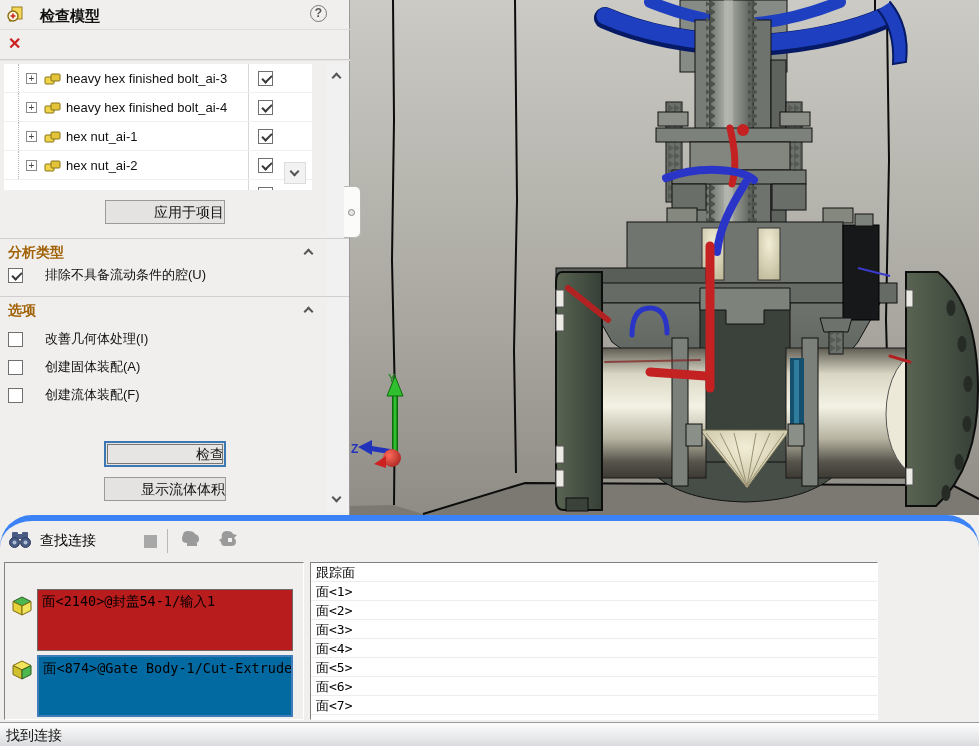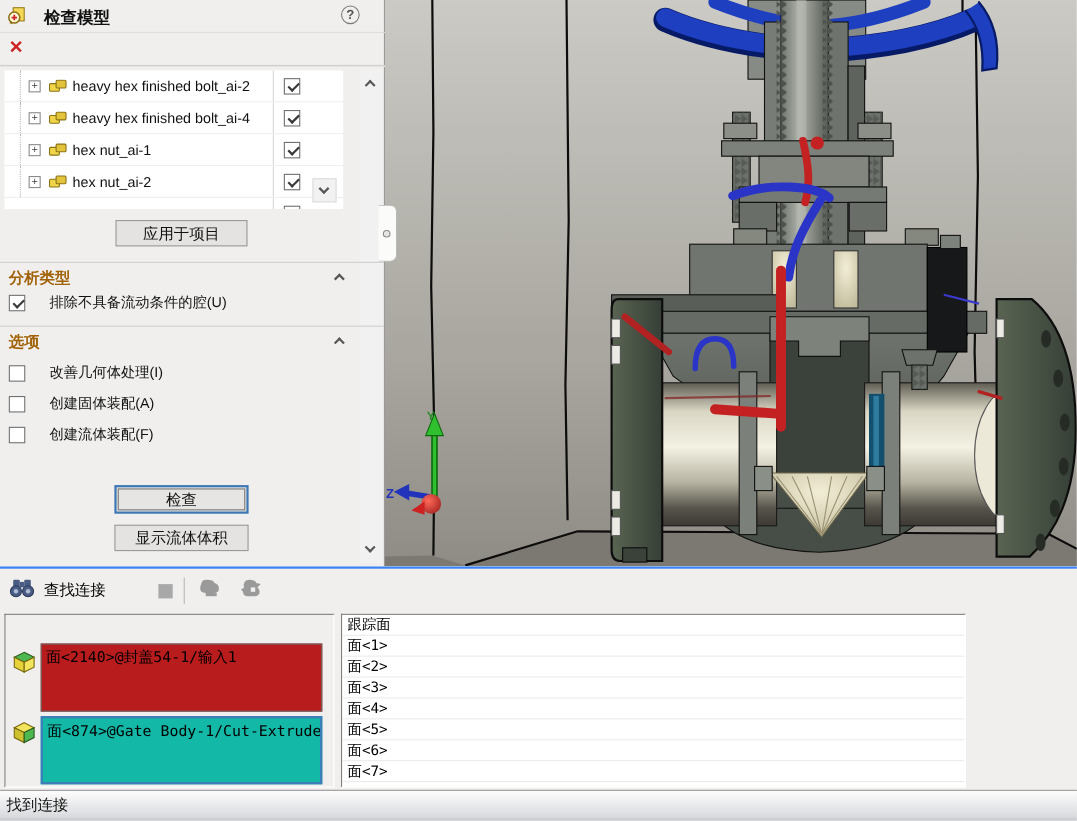--- a/index.html
+++ b/index.html
@@ -39,55 +39,55 @@
   .chev.down { transform:rotate(-45deg); }
   .list-downbtn .chev { position:absolute; left:6px; top:5px; }
 
   
   #pm-scroll { position:absolute; left:327px; top:64px; width:21px; height:448px; background:#f1f1f1; }
   #pm-scroll .arrow { position:absolute; left:6px; }
   #pm-scroll .a-up { top:10px; }
   #pm-scroll .a-dn { top:430px; }
 
   .btn { position:absolute; background:#e4e3e1; border:1px solid #9a9a9a; font-size:14px; color:#111;
-         text-align:center; font-family:"Liberation Sans",sans-serif; }
+         text-align:right; font-family:"Liberation Sans",sans-serif; }
   #apply-btn { left:105px; top:200px; width:120px; height:24px; line-height:22px; }
   .divider { position:absolute; left:0; width:349px; height:1px; background:#cfcfcf; }
   .sec-hdr { position:absolute; left:8px; font-size:14px; font-weight:bold; color:#a16207; }
   .sec-chev { position:absolute; left:305px; }
   .cb-row { position:absolute; left:8px; display:flex; align-items:center; gap:22px; }
   .cb-row .lbl { font-size:13px; color:#111; white-space:nowrap; }
   #check-btn { left:104px; top:441px; width:122px; height:26px; line-height:20px;
                border:2px solid #3c78b4; outline:1px solid #777; outline-offset:-4px; background:#e7e5e3; }
   #showvol-btn { left:104px; top:477px; width:122px; height:24px; line-height:22px; }
 
   
   #viewport { position:absolute; left:350px; top:0; width:629px; height:515px; overflow:hidden; }
   #flyout-tab { position:absolute; left:344px; top:186px; width:17px; height:52px; background:#fbfbfa;
                 border:1px solid #b8b8b6; border-left:none; border-radius:0 6px 6px 0; }
   #flyout-tab .pin { position:absolute; left:4px; top:22px; width:7px; height:7px; border:1px solid #8a8a8a;
                      border-radius:50%; background:#e5e5e3; }
 
   
   #bottom-panel { position:absolute; left:0; top:515px; width:979px; height:231px; background:#f0efed;
-                  border-top:2px solid #3b82f6; }
+                  border-top:6px solid #3b82f6;border-radius:32px; }
   #fc-toolbar { position:absolute; left:0; top:4px; width:979px; height:32px; display:flex; align-items:center; }
   #fc-title { font-size:14px; color:#000; margin-left:8px; }
   .tb-sep { width:1px; height:24px; background:#b8b8b8; margin:0 10px; }
   .stop-ico { width:13px; height:13px; background:#a8a8a8; margin-left:48px; }
 
   .pane { position:absolute; border:1px solid; border-color:#808080 #ffffff #ffffff #808080; }
   #fc-left { left:4px; top:41px; width:300px; height:158px; background:#f0efed; }
   #fc-right { left:310px; top:41px; width:568px; height:158px; background:#ffffff; overflow:hidden; }
 
   .cube-ico { position:absolute; left:6px; }
   .fc-field { position:absolute; left:32px; width:256px; height:62px; background:#b91c1c; border:1px solid #6a6a6a;
               font-family:"DejaVu Sans Mono", monospace; font-size:13.5px; color:#000; padding:3px 4px;
               white-space:nowrap; overflow:hidden; }
-  .fc-field.selected { background:#14b8a6; border:2px solid #3f7cba; }
+  .fc-field.selected { background:#0369a1; border:2px solid #3f7cba; }
 
   .trace-row { height:19px; line-height:19px; padding-left:5px; font-family:"DejaVu Sans Mono", monospace;
                font-size:13px; color:#000; border-bottom:1px solid #ececec; white-space:nowrap; }
 
   #status-bar { position:absolute; left:0; top:201px; width:979px; height:30px;
                 background:linear-gradient(#fdfdfd,#d9dbde 80%,#b9bcc2); border-top:1px solid #9a9a9a; }
   #status-text { position:absolute; left:6px; top:4px; font-size:14px; color:#111; }
 </style>
 </head>
 <body>
@@ -115,21 +115,21 @@
     <div id="tree-box">
       <div class="tree-row">
         <span class="tree-guide"></span>
         <span class="plusbox">+</span>
         <span class="part-ico">
           <svg width="17" height="13" viewBox="0 0 17 13">
               <rect x="1" y="4" width="9" height="7" rx="1" fill="#f0d54a" stroke="#8a7316"></rect>
               <rect x="7" y="1" width="9" height="7" rx="1" fill="#e3c33a" stroke="#8a7316"></rect>
             </svg>
         </span>
-        <span class="tree-label">heavy hex finished bolt_ai-2</span>
+        <span class="tree-label">heavy hex finished bolt_ai-3</span>
         <span class="tree-colsep"></span>
         <span class="chk tree-chk checked"></span>
       </div>
       <div class="tree-row">
         <span class="tree-guide"></span>
         <span class="plusbox">+</span>
         <span class="part-ico">
           <svg width="17" height="13" viewBox="0 0 17 13">
               <rect x="1" y="4" width="9" height="7" rx="1" fill="#f0d54a" stroke="#8a7316"></rect>
               <rect x="7" y="1" width="9" height="7" rx="1" fill="#e3c33a" stroke="#8a7316"></rect>

